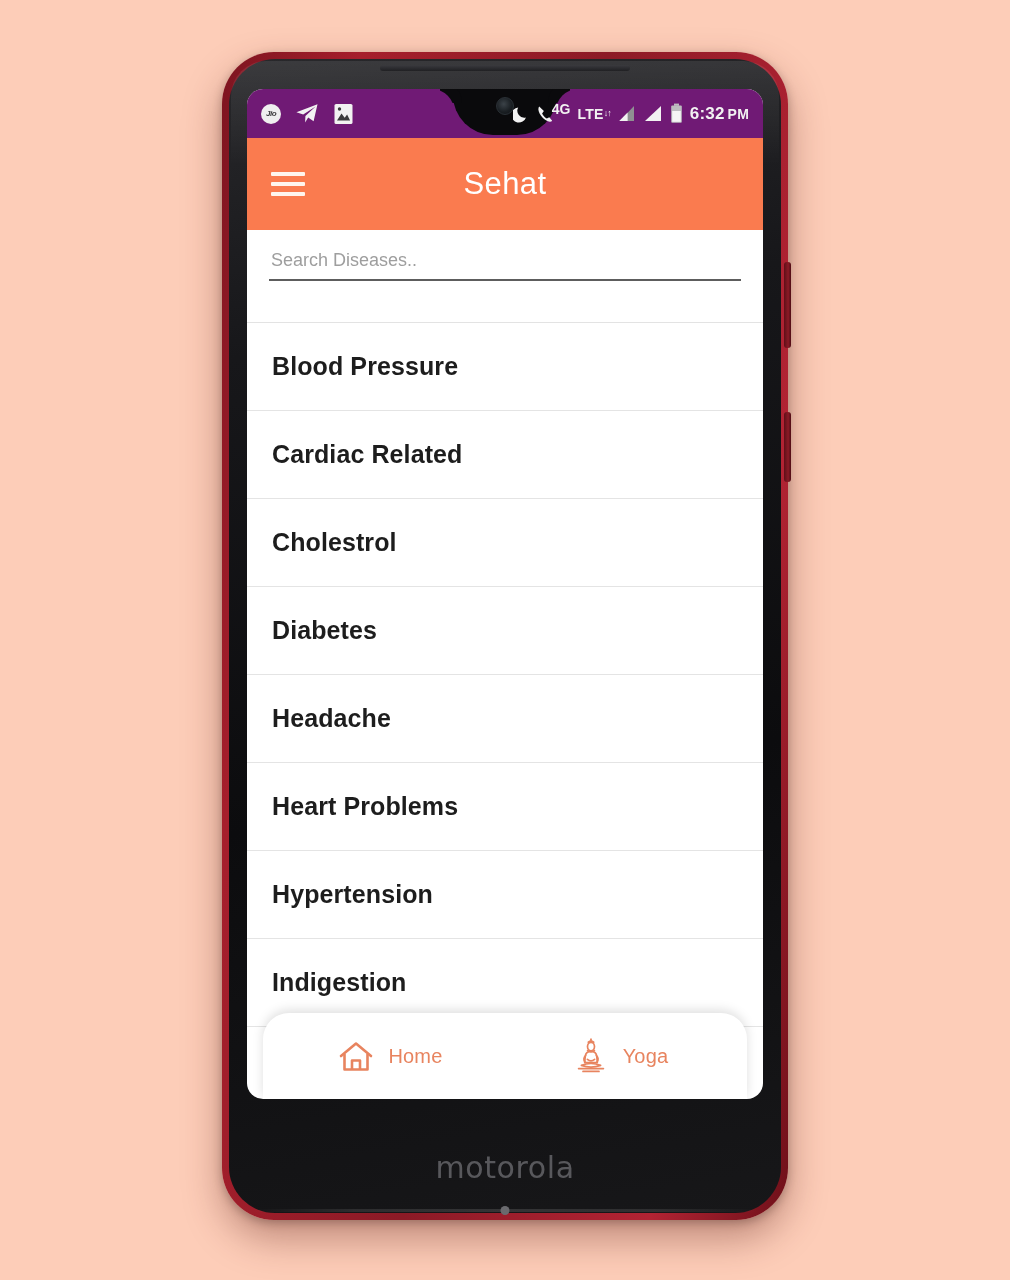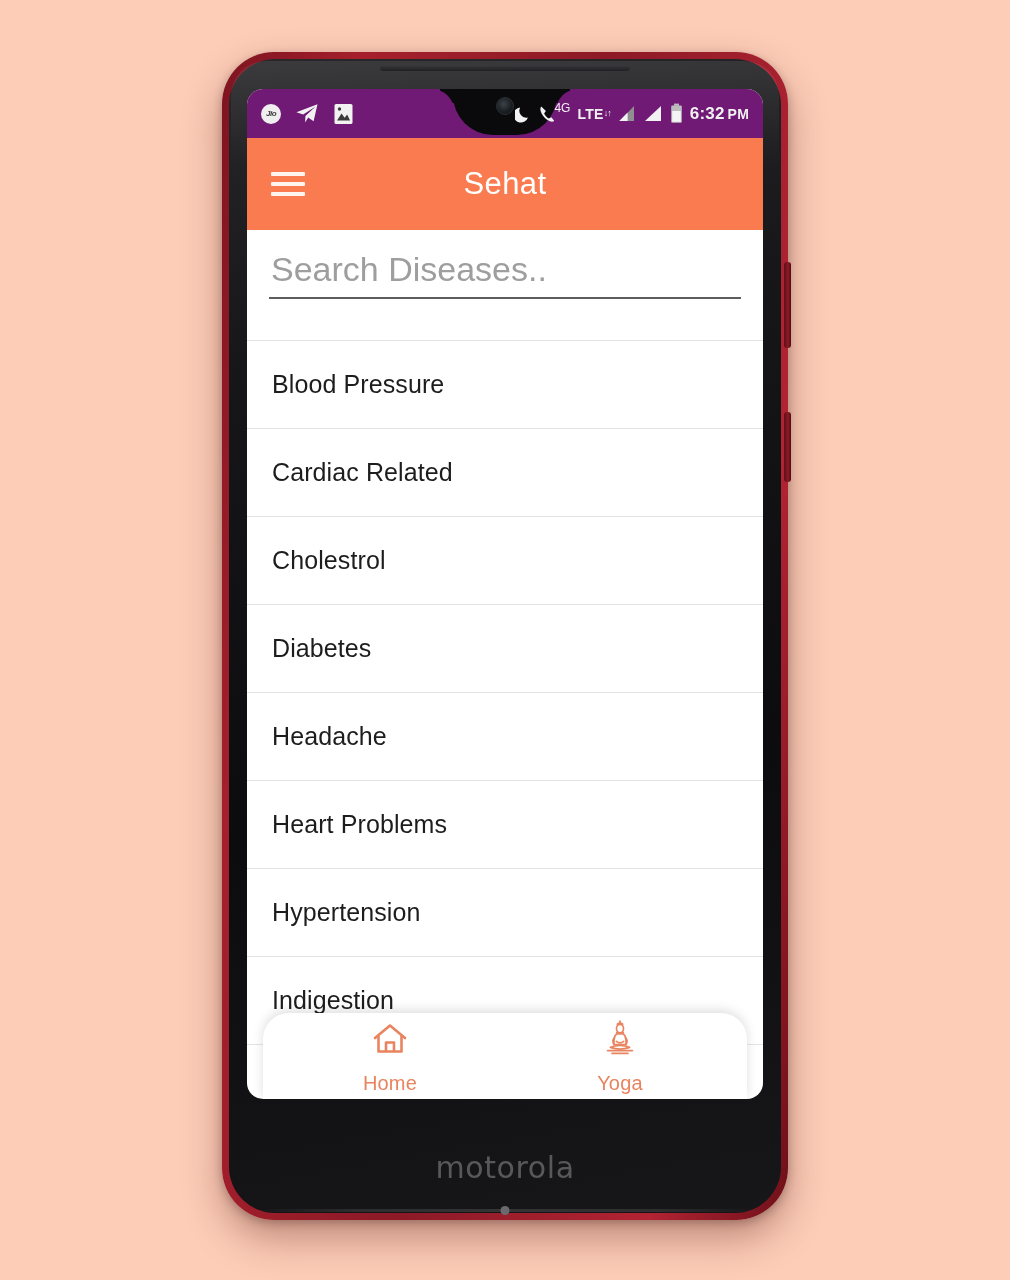--- a/index.html
+++ b/index.html
@@ -135,22 +135,22 @@
     letter-spacing: -1px;
     margin-top: -1px;
   }
 
   .net-4g {
     position: relative;
     display: flex;
     align-items: flex-start;
   }
   .net-4g .g4 {
-    font-size: 12px;
-    font-weight: normal;
+    font-size: 14px;
+    font-weight: bold;
     margin-left: -3px;
     margin-top: -3px;
     text-align: right;
   }
 
   .clock {
     font-size: 17px;
     font-weight: bold;
     letter-spacing: 0.2px;
     display: flex;
@@ -239,21 +239,21 @@
   .search-zone {
     padding: 14px 22px 0 22px;
     background: #ffffff;
   }
   .search-input {
     width: 100%;
     border: none;
     outline: none;
     border-bottom: 2px solid #5d5d5d;
     font-family: inherit;
-    font-size: 34px;
+    font-size: 18px;
     color: #333;
     padding: 6px 2px 8px 2px;
     background: transparent;
   }
   .search-input::placeholder {
     color: #9e9e9e;
   }
   .search-gap {
     height: 42px;
     border-bottom: 1px solid #e3e3e3;
@@ -264,20 +264,21 @@
   .disease-list {
     background: #ffffff;
   }
   .disease-row {
     height: 88px;
     display: flex;
     align-items: center;
     padding-left: 25px;
     border-bottom: 1px solid #e4e4e4;
     cursor: pointer;
+    font-weight: bold;
   }
   .disease-row .label {
     font-size: 25px;
     color: #1d1d1d;
     letter-spacing: 0.1px;
   }
 
   
   .bottom-nav {
     position: absolute;
@@ -288,21 +289,21 @@
     background: #ffffff;
     border-radius: 26px 26px 0 0;
     box-shadow: 0 -3px 11px rgba(0,0,0,0.13);
     display: flex;
     align-items: center;
     justify-content: space-around;
     padding: 7px 12px 6px 12px;
   }
   .nav-item {
     display: flex;
-    flex-direction: column;
+    flex-direction: row;
     align-items: center;
     justify-content: center;
     gap: 13px;
     cursor: pointer;
     width: 33%;
   }
   .nav-icon {
     height: 40px;
     display: flex;
     align-items: center;

